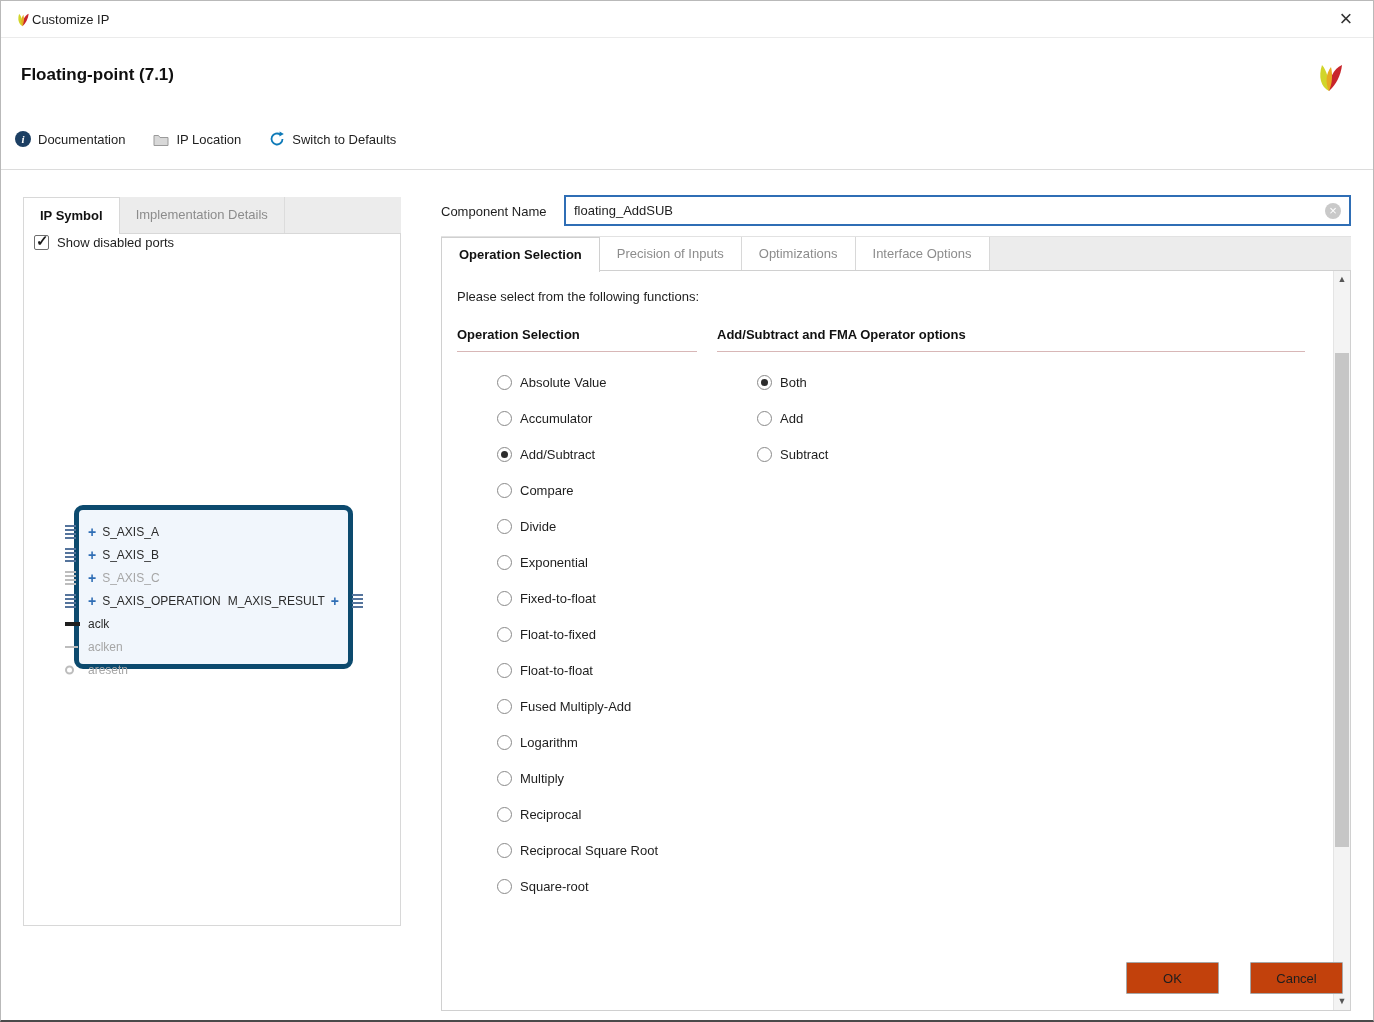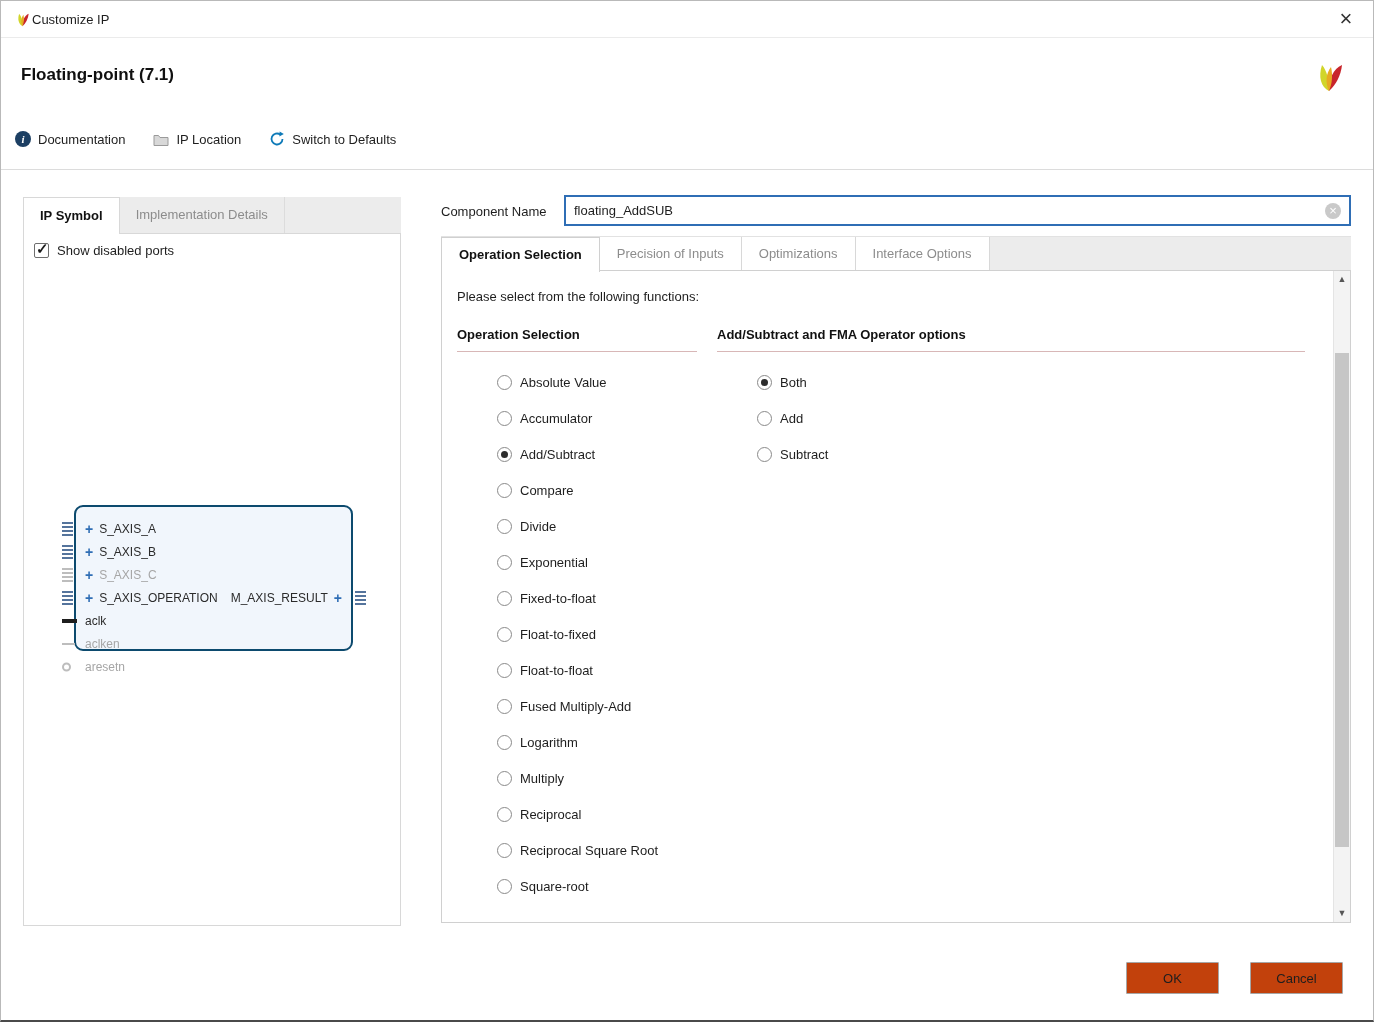--- a/index.html
+++ b/index.html
@@ -23,25 +23,25 @@
   .info-icon { width:16px; height:16px; border-radius:50%; background:#1c3f63; color:#fff; font-size:11px; font-weight:bold; font-style:italic; display:flex; align-items:center; justify-content:center; font-family:"Liberation Serif", serif; }
   .tool svg { display:block; }
   .hsep { position:absolute; top:168px; left:0; right:0; height:1px; background:#dcdcdc; }
 
   
   .left-panel { position:absolute; left:22px; top:196px; width:378px; height:729px; }
   .ltabs { display:flex; height:44px; background:#ececec; }
   .ltab { padding:0 16px; line-height:36px; font-size:13px; color:#8c8c8c; background:#ececec; border-right:1px solid #dcdcdc; cursor:pointer; white-space:nowrap; }
   .ltab.active { background:#fff; color:#111; font-weight:bold; border:1px solid #d8d8d8; border-bottom:none; height:37px; margin-bottom:-1px; position:relative; z-index:3; }
   .lbody { position:absolute; top:36px; left:0; right:0; bottom:0; background:#fff; border:1px solid #d8d8d8; }
-  .chk-row { display:flex; align-items:center; gap:8px; padding:9px 10px; font-size:13px; color:#1e1e1e; cursor:pointer; }
+  .chk-row { display:flex; align-items:center; gap:8px; padding:1px 10px; font-size:13px; color:#1e1e1e; cursor:pointer; }
   .chk { width:15px; height:15px; border:1px solid #6e6e6e; border-radius:2px; background:#fff; position:relative; flex:none; }
   .chk::before { content:"\2713"; position:absolute; left:1px; top:-4px; font-size:15px; font-weight:bold; color:#1a1a1a; }
 
-  .ip-block { position:absolute; left:50px; top:271px; width:279px; height:146px; background:#f1f6fc; border:2px solid #0c4a6e; border-radius:9px; }
+  .ip-block { position:absolute; left:50px; top:271px; width:279px; height:164px; background:#f1f6fc; border:5px solid #0c4a6e; border-radius:9px; }
   .ports-left { padding-top:10px; }
   .port-row { position:relative; height:23px; display:flex; align-items:center; gap:6px; padding-left:9px; font-size:12px; }
   .plus { color:#2f6eb5; font-weight:bold; font-size:14px; line-height:1; }
   .plus::before { content:"+"; }
   .port-row:not(.expandable) .plus { display:none; }
   .port-label { color:#2b2b2b; white-space:nowrap; }
   .port-row.disabled .port-label { color:#a6a6a6; }
   .stub { position:absolute; left:-14px; top:50%; transform:translateY(-50%); }
   .kind-bus .stub { width:11px; height:14px; background:repeating-linear-gradient(to bottom,#55749c 0 2px,transparent 2px 4px); }
   .kind-bus.disabled .stub { background:repeating-linear-gradient(to bottom,#bdbdbd 0 2px,transparent 2px 4px); }
@@ -56,21 +56,21 @@
   .comp-input { position:absolute; left:563px; top:194px; width:787px; height:31px; border:2px solid #2f6eb5; background:#fff; display:flex; align-items:center; padding:0 30px 0 8px; font-size:13px; color:#1e1e1e; cursor:text; }
   .clear-icon { position:absolute; right:8px; top:50%; transform:translateY(-50%); width:16px; height:16px; border-radius:50%; background:#c9c9c9; cursor:pointer; }
   .clear-icon::before { content:"\00d7"; position:absolute; left:0; top:0; width:16px; height:16px; line-height:15px; text-align:center; color:#fff; font-size:13px; }
 
   
   .mtabs { position:absolute; left:440px; top:235px; width:910px; height:34px; display:flex; background:#ececec; border-top:1px solid #e2e2e2; }
   .mtab { padding:0 17px; line-height:34px; font-size:13px; color:#8c8c8c; background:#ffffff; border-right:1px solid #d8d8d8; cursor:pointer; white-space:nowrap; }
   .mtab.active { background:#fff; color:#111; font-weight:bold; border:1px solid #d0d0d0; border-bottom:none; height:35px; position:relative; z-index:3; }
 
   
-  .content-box { position:absolute; left:440px; top:269px; width:910px; height:653px; border:1px solid #d0d0d0; background:#fff; }
+  .content-box { position:absolute; left:440px; top:269px; width:910px; height:741px; border:1px solid #d0d0d0; background:#fff; }
   .intro { position:absolute; left:15px; top:18px; font-size:13px; color:#1e1e1e; }
   .cols { position:absolute; left:15px; top:56px; display:flex; }
   .col1 { width:240px; }
   .col2 { width:588px; margin-left:20px; }
   .group-title { font-size:13px; font-weight:bold; color:#111; padding-bottom:9px; border-bottom:1px solid #d8b7b7; }
   .radios { margin-top:12px; }
   .radio-row { display:flex; align-items:center; gap:8px; height:36px; padding-left:40px; font-size:13px; color:#1e1e1e; cursor:pointer;text-align:right; }
   .radio { width:15px; height:15px; border:1px solid #8a8a8a; border-radius:50%; background:#fff; position:relative; flex:none; }
   .radio-row.selected .radio::after { content:""; position:absolute; left:3px; top:3px; width:7px; height:7px; border-radius:50%; background:#2d2d2d; }
 

